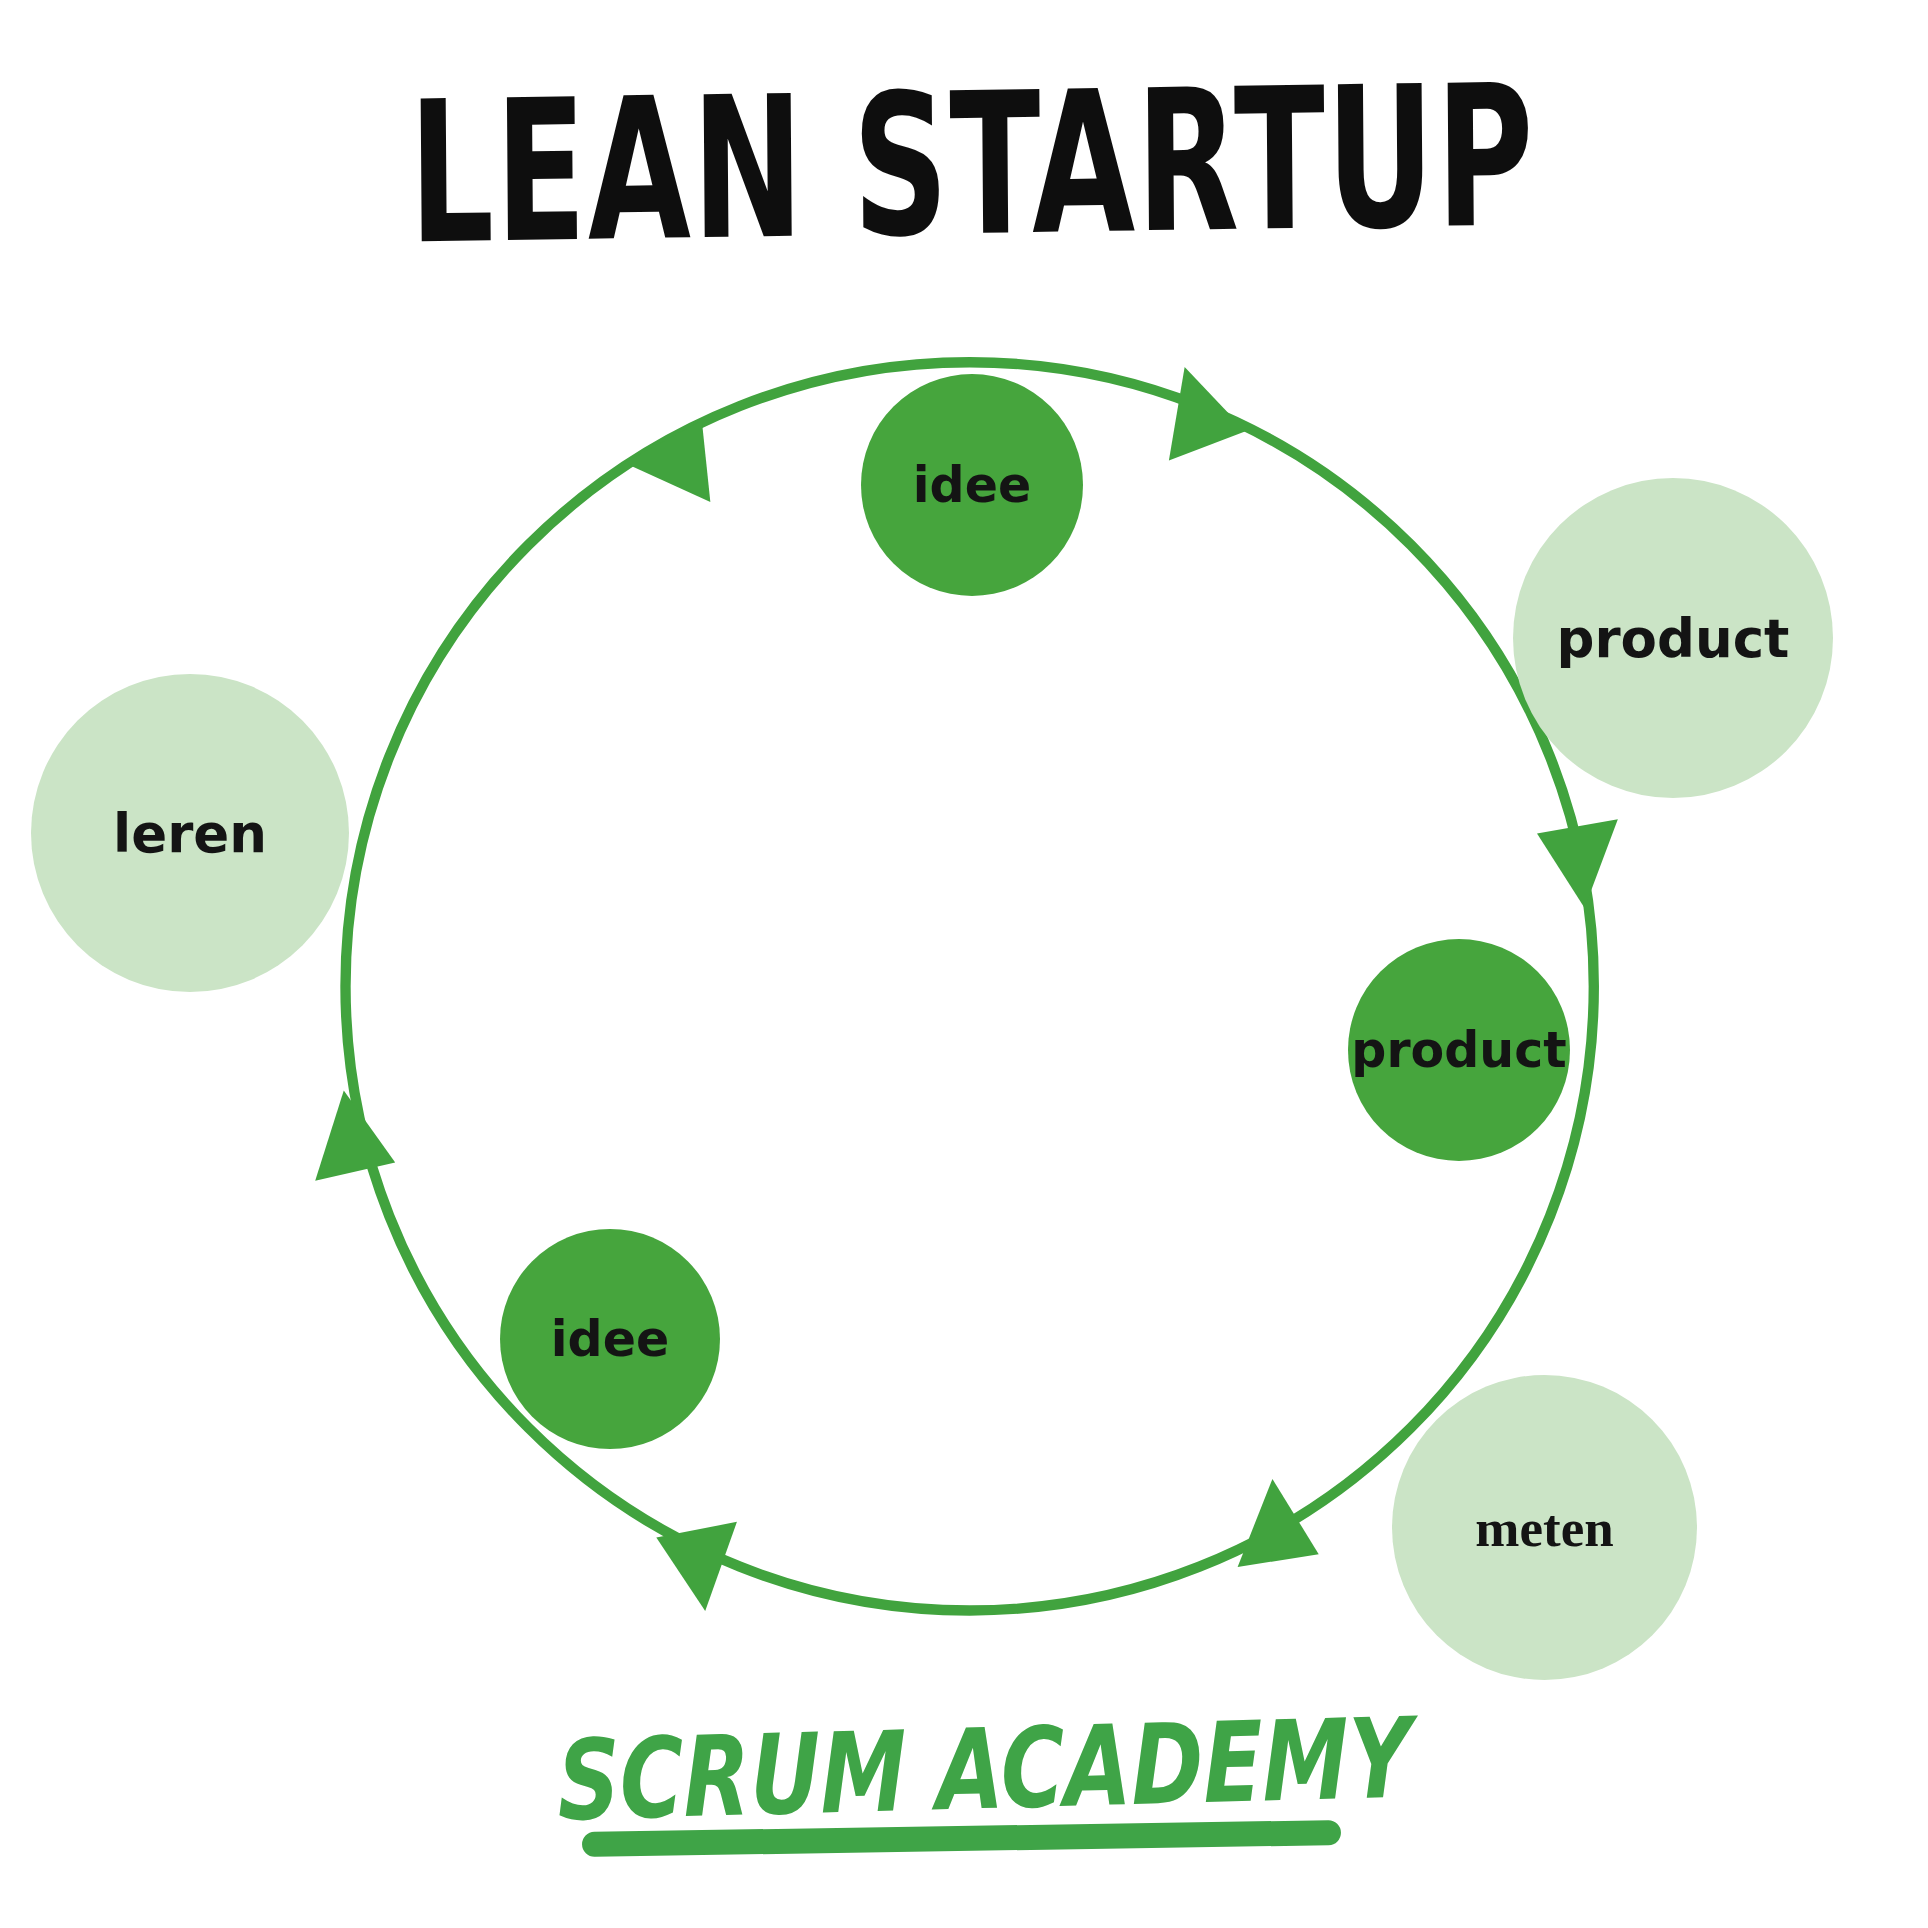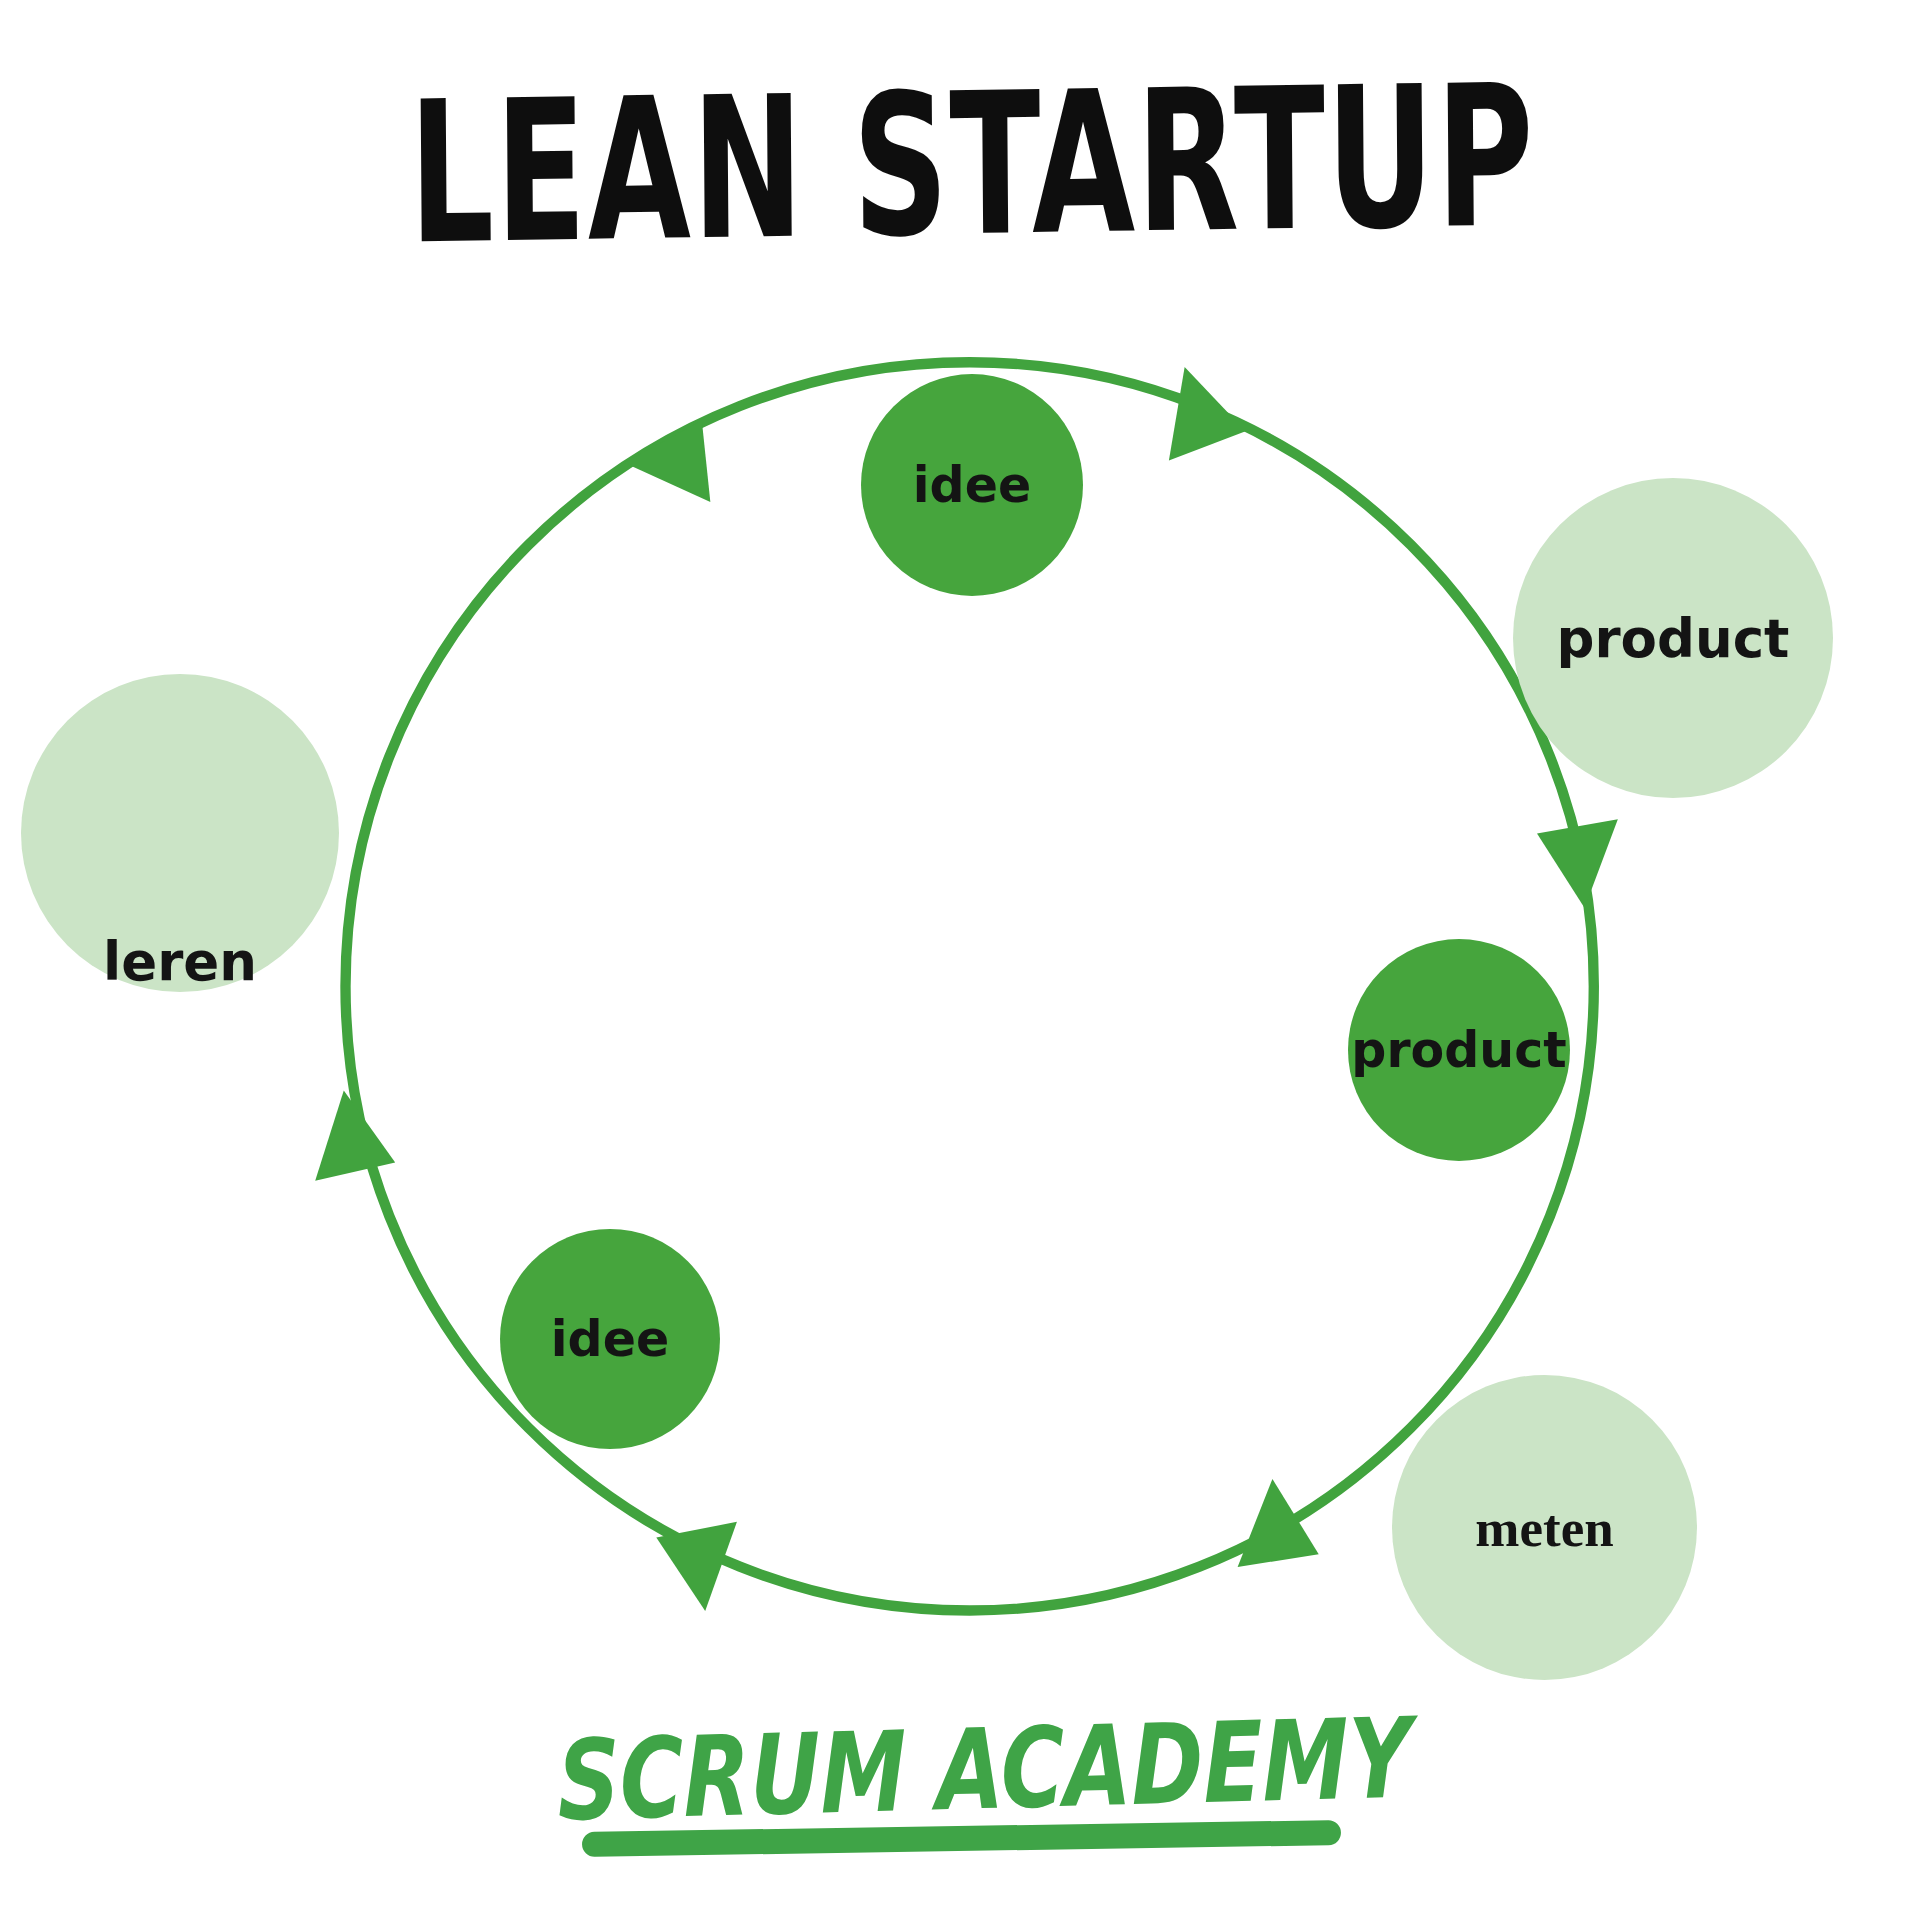--- a/index.html
+++ b/index.html
@@ -143,21 +143,21 @@
   </div>
 
   <div class="node light" style="left:1392px; top:1363px; width:305px; height:305px;font-family:Liberation Serif, serif;">
     <span class="node-label">meten</span>
   </div>
 
   <div class="node dark" style="left:500px;  top:1217px; width:220px; height:220px;">
     <span class="node-label">idee</span>
   </div>
 
-  <div class="node light" style="left:21px;   top:662px;  width:318px; height:318px;align-items:flex-end;">
+  <div class="node light" style="left:31px;   top:662px;  width:318px; height:318px;">
     <span class="node-label">leren</span>
   </div>
 
   <div class="brand-wrap">
     <span class="brand-text">SCRUM ACADEMY</span>
   </div>
   <div class="brand-underline"></div>
 
 </div>
 

